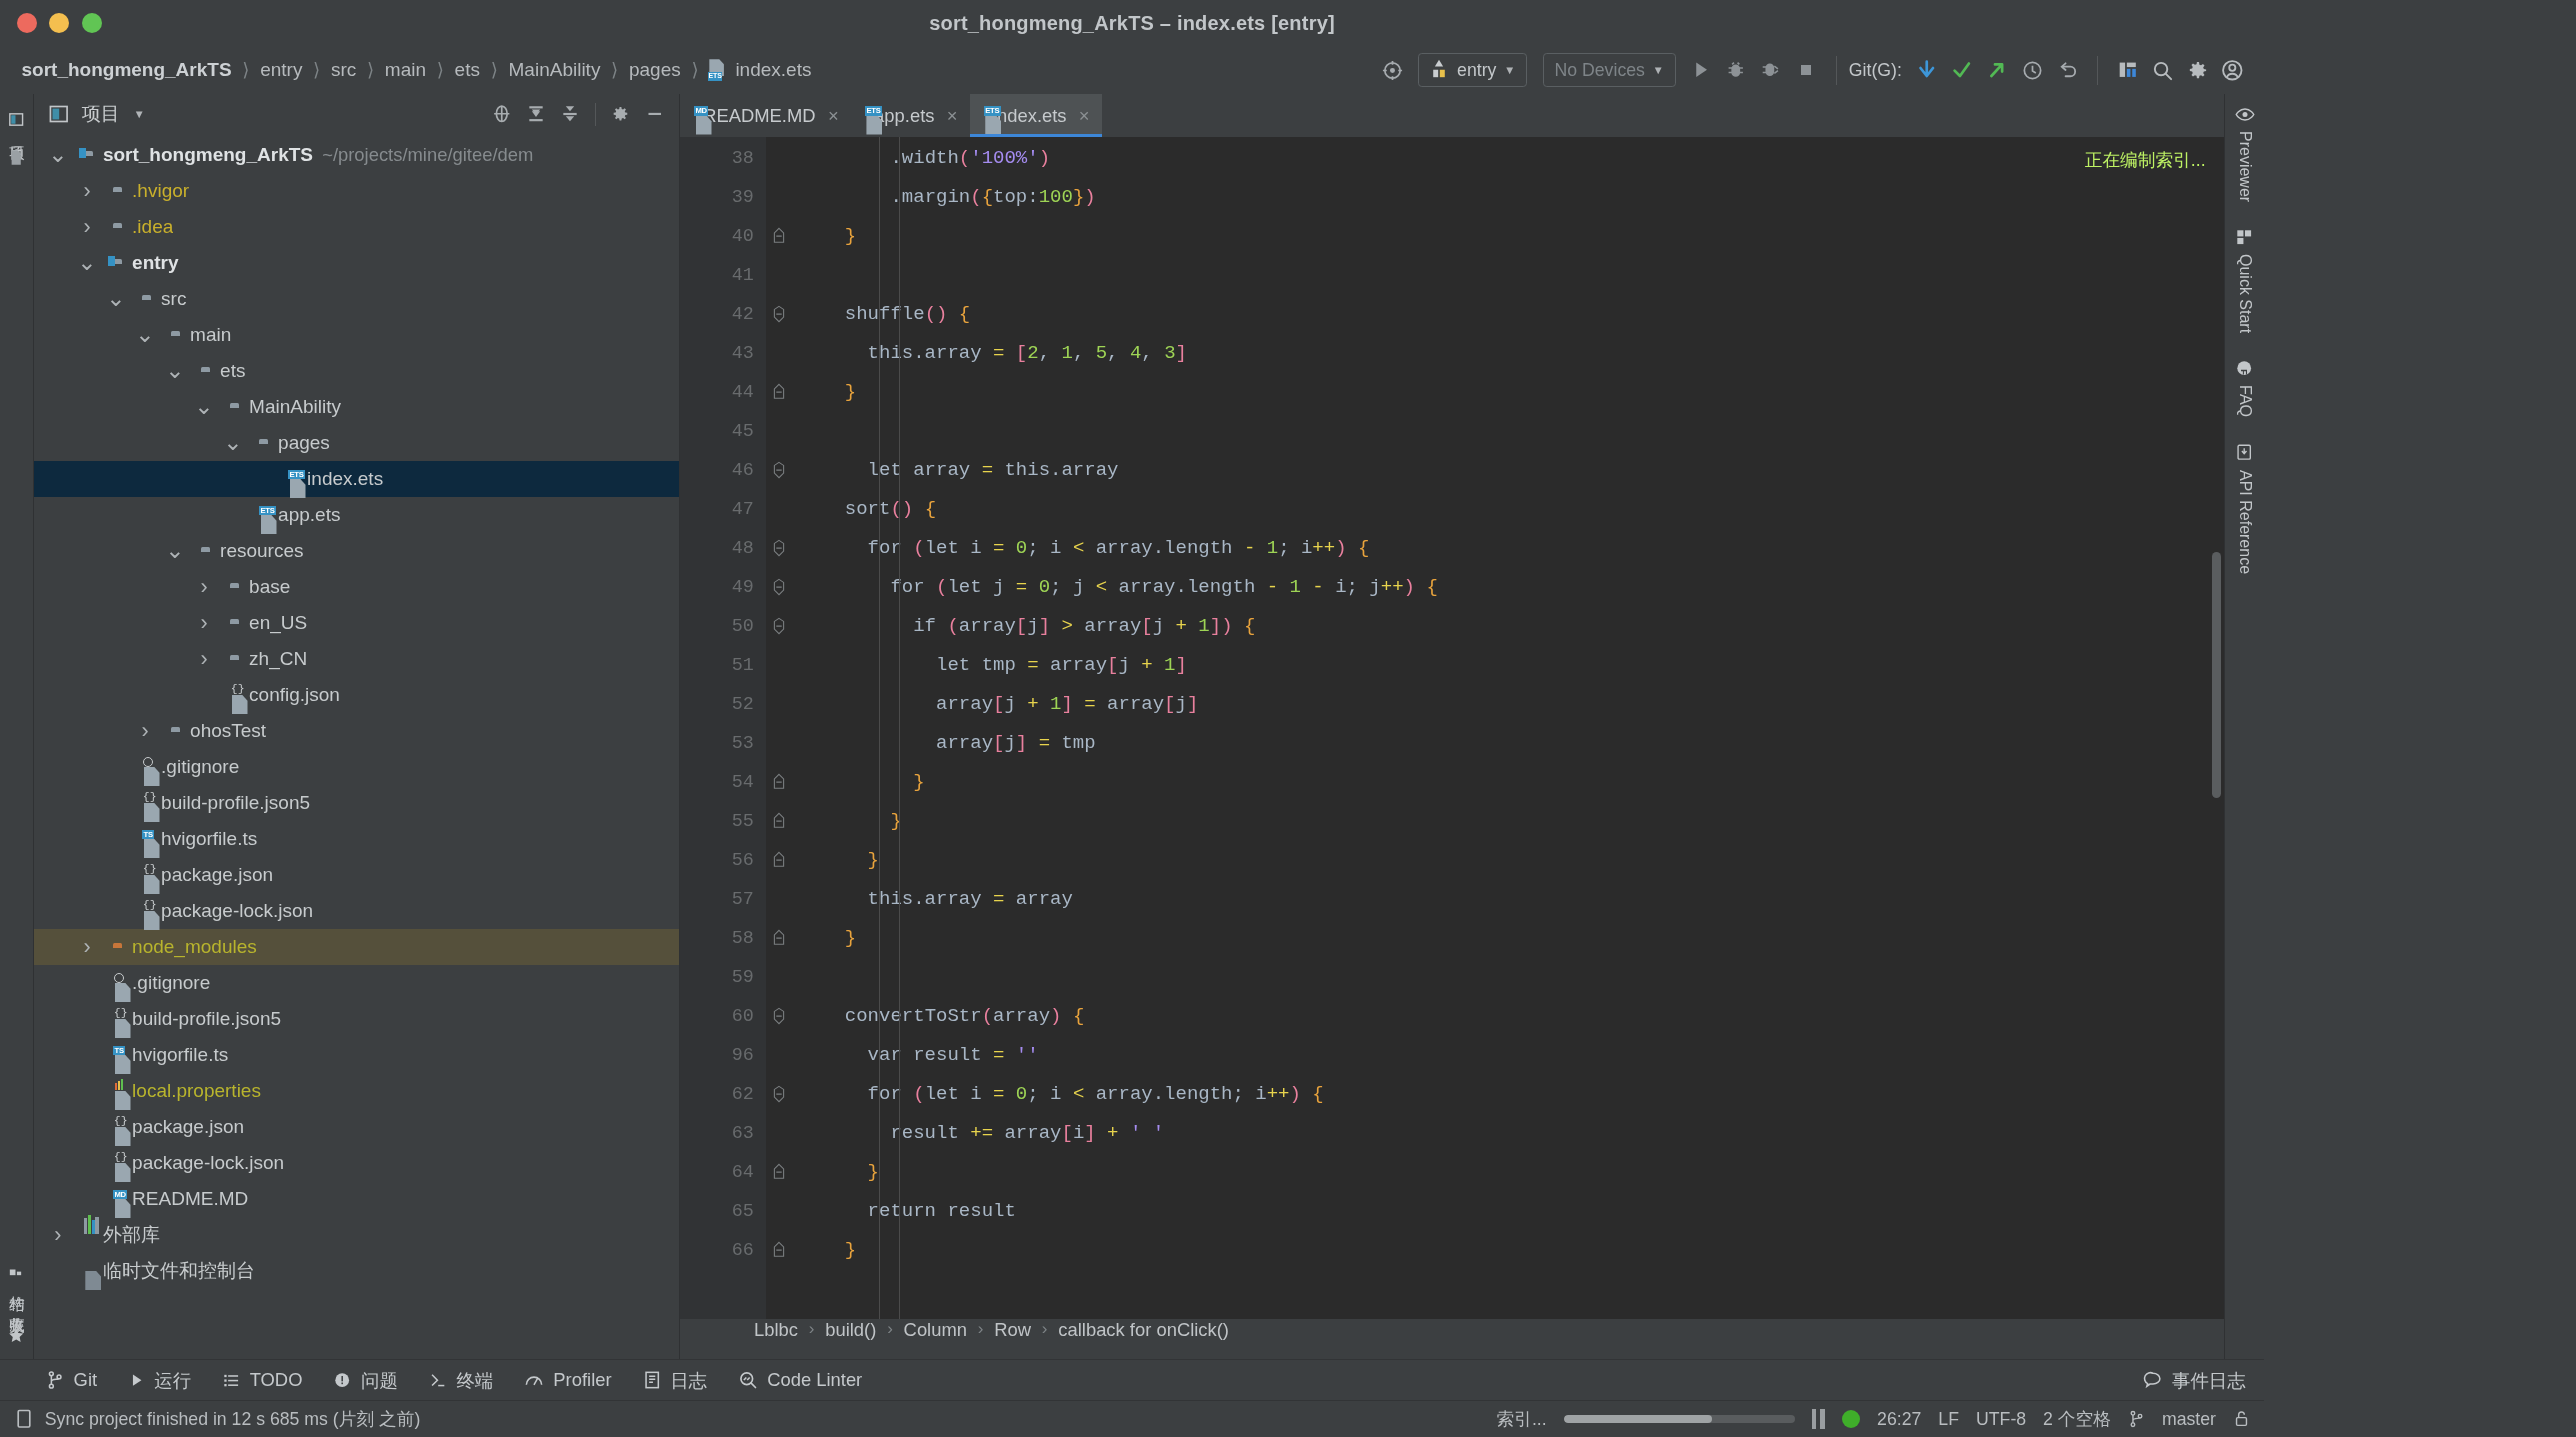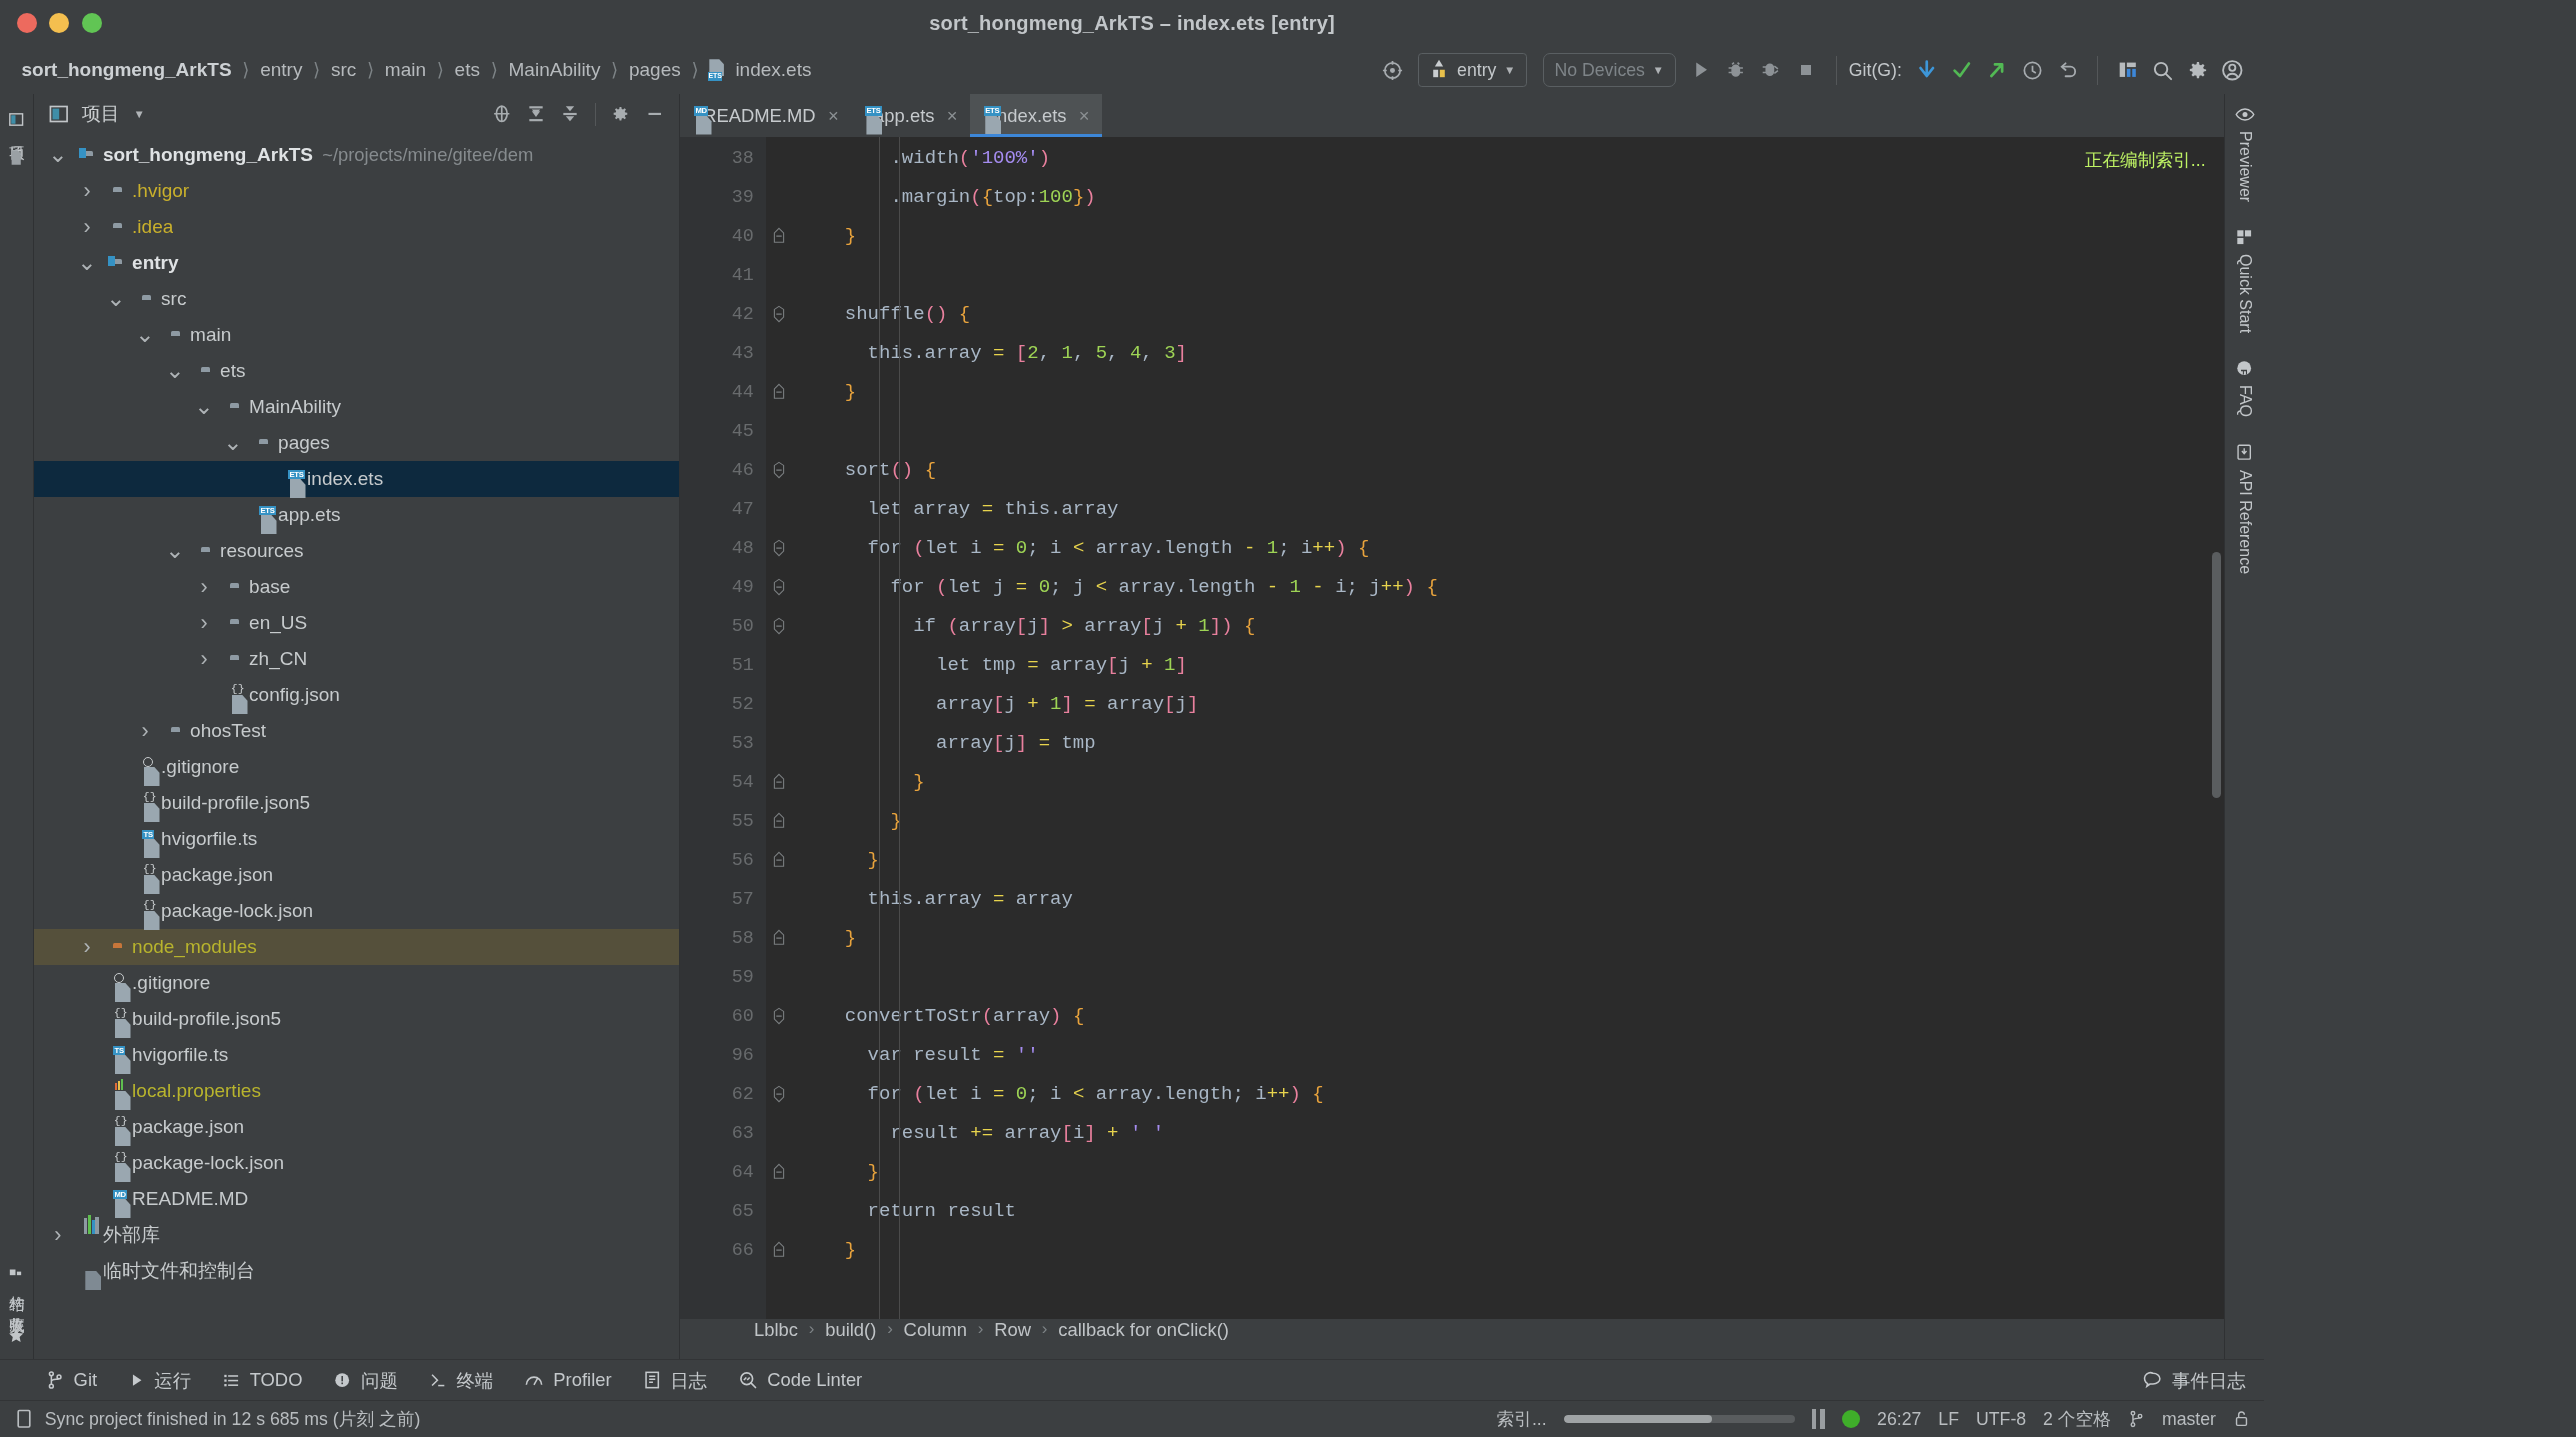--- a/index.html
+++ b/index.html
@@ -54,21 +54,21 @@
   .toolbar-right {
     position: absolute; right: 14px; top: 0; height: 48px;
     display: flex; align-items: center; gap: 0;
   }
   .tb-ico { width: 35px; height: 35px; display: flex; align-items: center; justify-content: center; color: #a6abaf; }
   .combo {
     height: 34px; border: 0.8px solid #5a5f62; border-radius: 3.8px;
     display: flex; align-items: center; padding: 0 10.8px; gap: 7.7px;
     font-size: 17.7px; color: #c3c7ca; margin: 0 7.7px;
   }
-  .combo.disabled { color: #7e8488; border-radius: 7px; }
+  .combo.disabled { color: #7e8488; }
   .combo .caret { font-size: 11.5px; color: #aeb2b5; }
   .sep-v { width: 0.8px; height: 29px; background: #545759; margin: 0 12.3px; }
   .git-label { font-size: 17.7px; color: #c3c7ca; margin-right: 7.7px; }
 
   
   .body { flex: 1 1 auto; display: flex; min-height: 0; }
 
   
   .rail {
     width: 34px; flex: 0 0 34px; background: #3c3f41;
@@ -811,22 +811,22 @@
           <div class="guide" style="left:77px;"></div>
           <div class="guide" style="left:97px;"></div>
         <div class="cl"><span class="id">      .</span><span class="id">width</span><span class="b2">(</span><span class="pct">'100%'</span><span class="b2">)</span></div>
             <div class="cl"><span class="id">      .</span><span class="id">margin</span><span class="b2">(</span><span class="b1">{</span><span class="id">top:</span><span class="num">100</span><span class="b1">}</span><span class="b2">)</span></div>
             <div class="cl"><span class="id">  </span><span class="b1">}</span></div>
             <div class="cl">&nbsp;</div>
             <div class="cl"><span class="id">  </span><span class="fn">shuffle</span><span class="b2">()</span><span class="id"> </span><span class="b1">{</span></div>
             <div class="cl"><span class="id">    this.array </span><span class="op">=</span><span class="id"> </span><span class="b2">[</span><span class="num">2</span><span class="id">, </span><span class="num">1</span><span class="id">, </span><span class="num">5</span><span class="id">, </span><span class="num">4</span><span class="id">, </span><span class="num">3</span><span class="b2">]</span></div>
             <div class="cl"><span class="id">  </span><span class="b1">}</span></div>
             <div class="cl">&nbsp;</div>
+            <div class="cl"><span class="id">    let array </span><span class="op">=</span><span class="id"> this.array</span></div>
             <div class="cl"><span class="id">  </span><span class="fn">sort</span><span class="b2">()</span><span class="id"> </span><span class="b1">{</span></div>
-            <div class="cl"><span class="id">    let array </span><span class="op">=</span><span class="id"> this.array</span></div>
             <div class="cl"><span class="id">    for </span><span class="b2">(</span><span class="id">let i </span><span class="op">=</span><span class="id"> </span><span class="num">0</span><span class="id">; i </span><span class="op">&lt;</span><span class="id"> array.length </span><span class="op">-</span><span class="id"> </span><span class="num">1</span><span class="id">; i</span><span class="op">++</span><span class="b2">)</span><span class="id"> </span><span class="b1">{</span></div>
             <div class="cl"><span class="id">      for </span><span class="b2">(</span><span class="id">let j </span><span class="op">=</span><span class="id"> </span><span class="num">0</span><span class="id">; j </span><span class="op">&lt;</span><span class="id"> array.length </span><span class="op">-</span><span class="id"> </span><span class="num">1</span><span class="id"> </span><span class="op">-</span><span class="id"> i; j</span><span class="op">++</span><span class="b2">)</span><span class="id"> </span><span class="b1">{</span></div>
             <div class="cl"><span class="id">        if </span><span class="b2">(</span><span class="id">array</span><span class="b2">[</span><span class="id">j</span><span class="b2">]</span><span class="id"> </span><span class="op">&gt;</span><span class="id"> array</span><span class="b2">[</span><span class="id">j </span><span class="op">+</span><span class="id"> </span><span class="num">1</span><span class="b2">]</span><span class="b2">)</span><span class="id"> </span><span class="b1">{</span></div>
             <div class="cl"><span class="id">          let tmp </span><span class="op">=</span><span class="id"> array</span><span class="b2">[</span><span class="id">j </span><span class="op">+</span><span class="id"> </span><span class="num">1</span><span class="b2">]</span></div>
             <div class="cl"><span class="id">          array</span><span class="b2">[</span><span class="id">j </span><span class="op">+</span><span class="id"> </span><span class="num">1</span><span class="b2">]</span><span class="id"> </span><span class="op">=</span><span class="id"> array</span><span class="b2">[</span><span class="id">j</span><span class="b2">]</span></div>
             <div class="cl"><span class="id">          array</span><span class="b2">[</span><span class="id">j</span><span class="b2">]</span><span class="id"> </span><span class="op">=</span><span class="id"> tmp</span></div>
             <div class="cl"><span class="id">        </span><span class="b1">}</span></div>
             <div class="cl"><span class="id">      </span><span class="b1">}</span></div>
             <div class="cl"><span class="id">    </span><span class="b1">}</span></div>
             <div class="cl"><span class="id">    this.array </span><span class="op">=</span><span class="id"> array</span></div>

